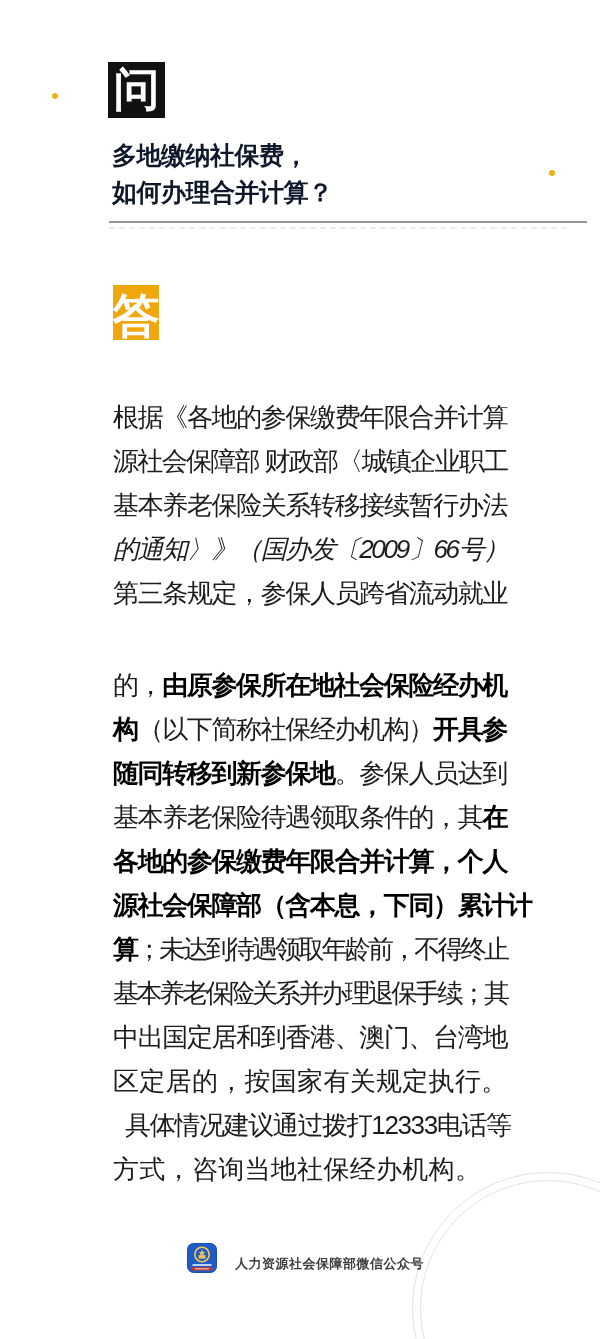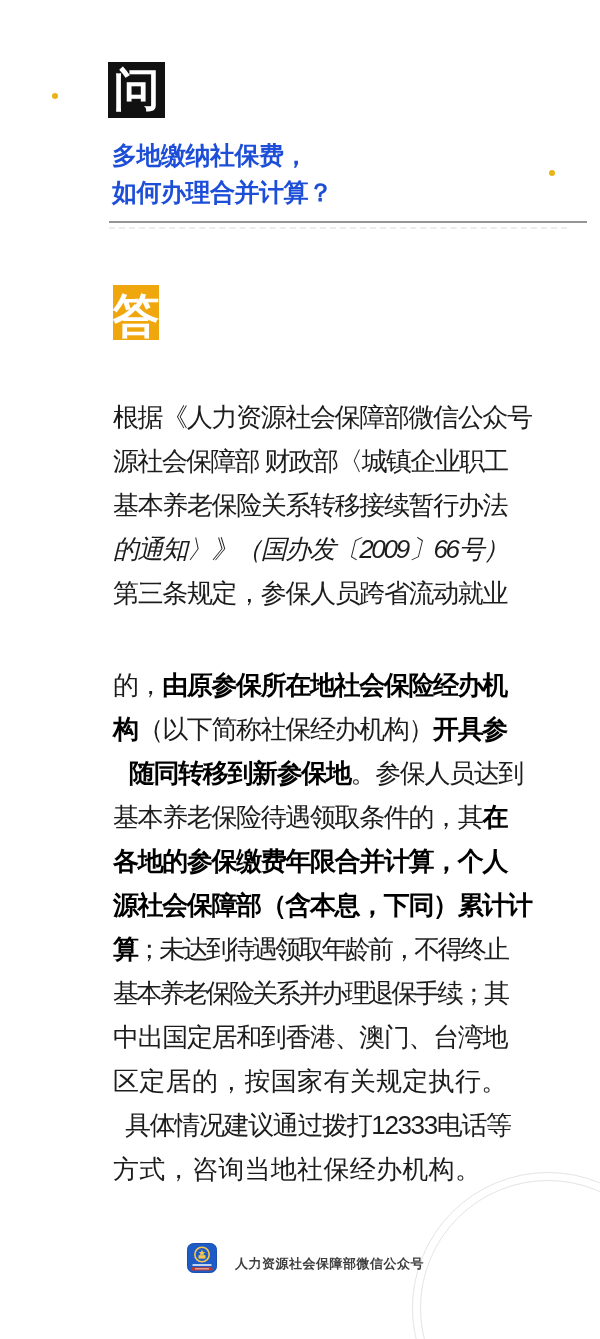--- a/index.html
+++ b/index.html
@@ -16,21 +16,21 @@
     position:absolute;left:108px;top:62px;width:57px;height:56px;background:var(--seal-black,#111);
     display:flex;align-items:center;justify-content:center;overflow:hidden;
   }
   .q-seal span{
     color:#fff;font-size:46px;line-height:56px;font-weight:700;
     font-family:"Liberation Serif",serif;
   }
   
   .title{
     position:absolute;left:112px;top:137px;font-size:25px;font-weight:700;
-    line-height:37px;letter-spacing:-0.5px;color:#1d4ed8;
+    line-height:37px;letter-spacing:-0.5px;color:#0f172a;
   }
   
   .divider{position:absolute;left:109px;top:221px;width:478px;height:2px;background:var(--divider-gray,#969696);}
   .divider-dashes{position:absolute;left:109px;top:227px;width:458px;height:0;border-bottom:2px dashed #ececec;}
   
   .a-seal{
     position:absolute;left:113px;top:285px;width:46px;height:55px;background:var(--accent-yellow,#F0A70D);
     display:flex;align-items:flex-start;justify-content:center;overflow:hidden;
   }
   .a-seal span{
@@ -74,28 +74,28 @@
   </div>
 
   <div class="divider"></div>
   <div class="divider-dashes"></div>
 
   <div class="a-seal">
     <span>答</span>
   </div>
 
   <div class="body" id="answer-body">
-      <div class="body-line just" style="letter-spacing: -1.38px;"><span>根据《人力资源社会保障部微信公众号</span></div>
+      <div class="body-line just" style="letter-spacing: -1.38px;"><span>根据《各地的参保缴费年限合并计算</span></div>
       <div class="body-line just" style="letter-spacing: -2.27px;"><span>源社会保障部 财政部〈城镇企业职工</span></div>
       <div class="body-line just" style="letter-spacing: -1.38px;"><span>基本养老保险关系转移接续暂行办法</span></div>
       <div class="body-line just" style="letter-spacing: -2.27px; font-style: italic;"><span>的通知〉》（国办发〔2009〕66号）</span></div>
       <div class="body-line just" style="letter-spacing: -1.38px;"><span>第三条规定，参保人员跨省流动就业</span></div>
       <div class="body-line just" style="letter-spacing: -1.38px; margin-top: 48px;"><span>的，</span><span class="b">由原参保所在地社会保险经办机</span></div>
       <div class="body-line just" style="letter-spacing: -1.38px;"><span class="b">构</span><span>（以下简称社保经办机构）</span><span class="b">开具参</span></div>
-      <div class="body-line just" style="letter-spacing: -1.38px; margin-left: 16px;"><span class="b">随同转移到新参保地</span><span>。参保人员达到</span></div>
+      <div class="body-line just" style="letter-spacing: -1.38px;"><span class="b">随同转移到新参保地</span><span>。参保人员达到</span></div>
       <div class="body-line just" style="letter-spacing: -1.38px;"><span>基本养老保险待遇领取条件的，其</span><span class="b">在</span></div>
       <div class="body-line just" style="letter-spacing: -1.38px;"><span class="b">各地的参保缴费年限合并计算，个人</span></div>
       <div class="body-line just" style="letter-spacing: -1.38px;"><span class="b">源社会保障部（含本息，下同）累计计</span></div>
       <div class="body-line just" style="letter-spacing: -2.82px;"><span class="b">算</span><span>；未达到待遇领取年龄前，不得终止</span></div>
       <div class="body-line just" style="letter-spacing: -2.82px;"><span>基本养老保险关系并办理退保手续；其</span></div>
       <div class="body-line just" style="letter-spacing: -1.38px;"><span>中出国定居和到香港、澳门、台湾地</span></div>
       <div class="body-line" style="letter-spacing: 0.3px;"><span>区定居的，按国家有关规定执行。</span></div>
       <div class="body-line just" style="letter-spacing: -1.37px; margin-left: 12px;"><span>具体情况建议通过拨打12333电话等</span></div>
       <div class="body-line" style="letter-spacing: 0.3px;"><span>方式，咨询当地社保经办机构。</span></div>
     </div>

